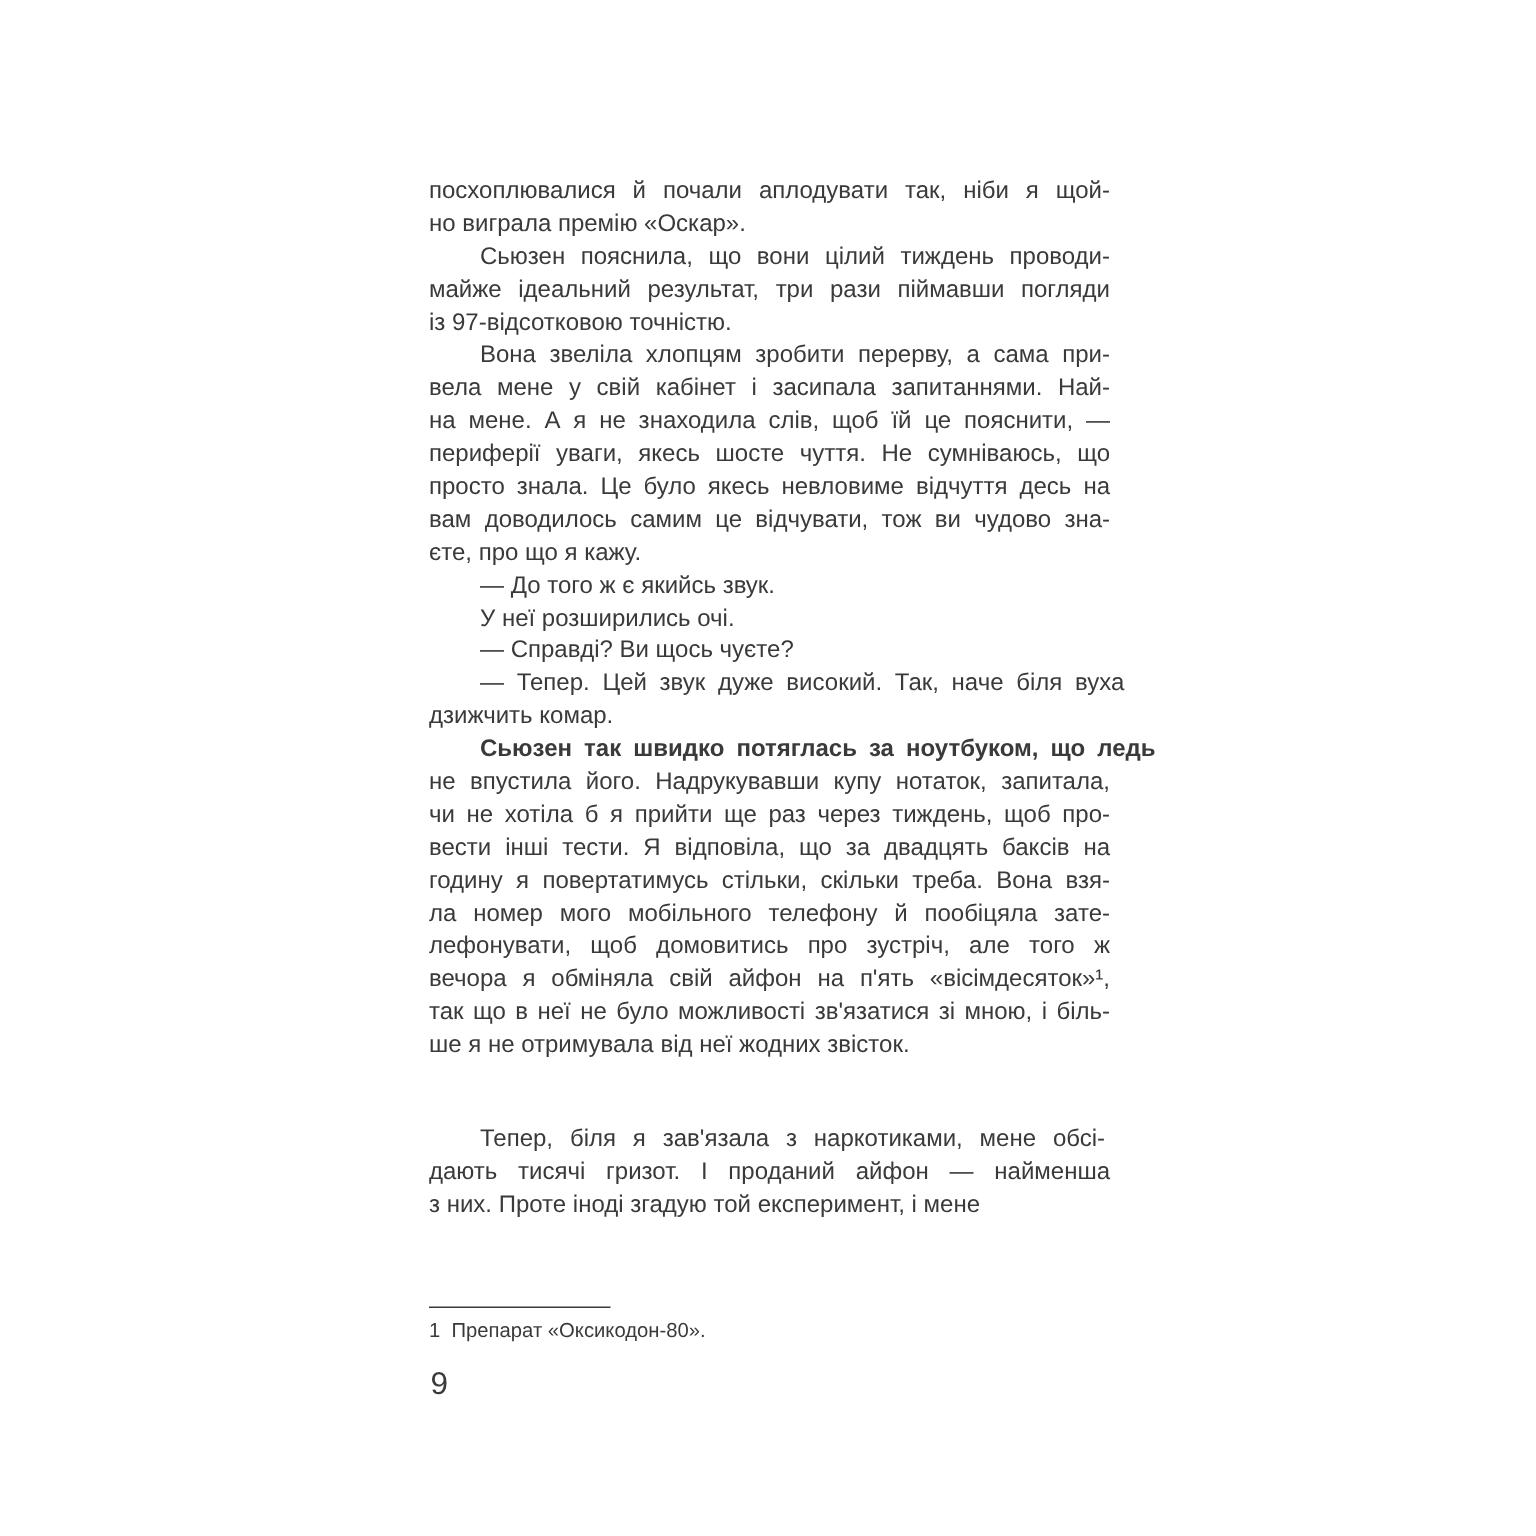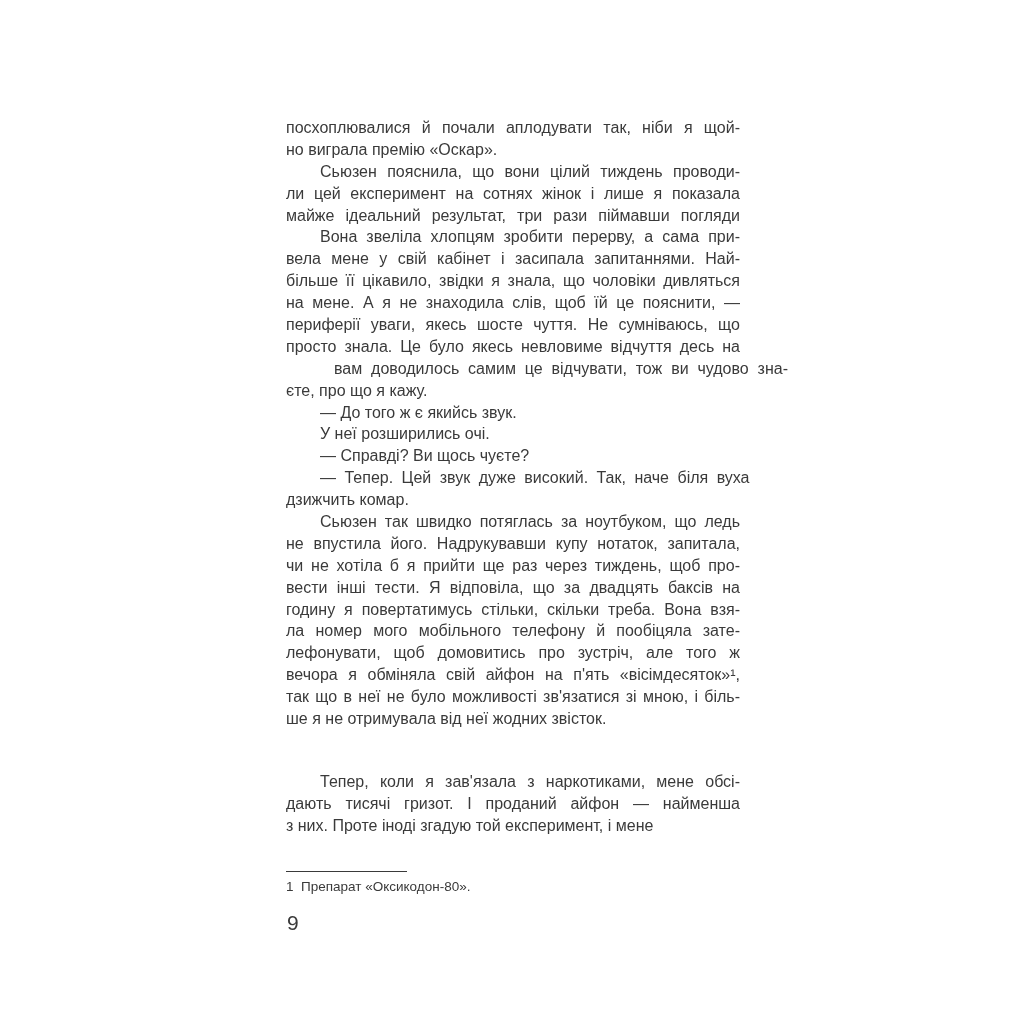--- a/index.html
+++ b/index.html
@@ -66,60 +66,59 @@
 
 <div class="page">
 
   <div class="text-block">
       <div class="para">
         <div class="line justify"><span class="fit" style="word-spacing: 6.84152px;">посхоплювалися й почали аплодувати так, ніби я щой-</span></div>
         <div class="line"><span class="fit">но виграла премію «Оскар».</span></div>
       </div>
       <div class="para">
         <div class="line indent justify"><span class="fit" style="word-spacing: 5.95833px;">Сьюзен пояснила, що вони цілий тиждень проводи-</span></div>
-        <div class="line justify"><span class="fit" style="word-spacing: 5.19444px;">ли цей експеримент на сотнях жінок і лише я показала</span></div>
         <div class="line justify"><span class="fit" style="word-spacing: 6.625px;">майже ідеальний результат, три рази піймавши погляди</span></div>
+        <div class="line"><span class="fit">із 97-відсотковою точністю.</span></div>
       </div>
       <div class="para">
         <div class="line indent justify"><span class="fit" style="word-spacing: 4.60714px;">Вона звеліла хлопцям зробити перерву, а сама при-</span></div>
         <div class="line justify"><span class="fit" style="word-spacing: 5.94336px;">вела мене у свій кабінет і засипала запитаннями. Най-</span></div>
-        <div class="line justify"><span class="fit" style="word-spacing: 3.14648px;">більше її цікавило, звідки я знала, що чоловіки дивляться</span></div>
         <div class="line justify"><span class="fit" style="word-spacing: 4.12784px;">на мене. А я не знаходила слів, щоб їй це пояснити, —</span></div>
         <div class="line justify"><span class="fit" style="word-spacing: 5.93973px;">периферії уваги, якесь шосте чуття. Не сумніваюсь, що</span></div>
         <div class="line justify"><span class="fit" style="word-spacing: 3.56445px;">просто знала. Це було якесь невловиме відчуття десь на</span></div>
-        <div class="line justify"><span class="fit" style="word-spacing: 4.42578px; margin-left: 48px;">вам доводилось самим це відчувати, тож ви чудово зна-</span></div>
+        <div class="line justify"><span class="fit" style="word-spacing: 4.42578px;">вам доводилось самим це відчувати, тож ви чудово зна-</span></div>
         <div class="line"><span class="fit">єте, про що я кажу.</span></div>
       </div>
       <div class="para">
         <div class="line indent"><span class="fit">— До того ж є якийсь звук.</span></div>
       </div>
       <div class="para">
         <div class="line indent"><span class="fit">У неї розширились очі.</span></div>
       </div>
       <div class="para">
         <div class="line indent"><span class="fit">— Справді? Ви щось чуєте?</span></div>
       </div>
       <div class="para">
         <div class="line indent justify"><span class="fit" style="word-spacing: 4.01215px;">— Тепер. Цей звук дуже високий. Так, наче біля вуха</span></div>
         <div class="line"><span class="fit">дзижчить комар.</span></div>
       </div>
       <div class="para">
-        <div class="line indent justify"><span class="fit" style="word-spacing: 3.60268px;">Сьюзен так швидко потяглась за ноутбуком, що ледь</span></div>
+        <div class="line indent justify"><span class="fit" style="word-spacing: 3.60268px; font-weight: bold;">Сьюзен так швидко потяглась за ноутбуком, що ледь</span></div>
         <div class="line justify"><span class="fit" style="word-spacing: 5.21354px;">не впустила його. Надрукувавши купу нотаток, запитала,</span></div>
         <div class="line justify"><span class="fit" style="word-spacing: 3.32386px;">чи не хотіла б я прийти ще раз через тиждень, щоб про-</span></div>
         <div class="line justify"><span class="fit" style="word-spacing: 4.84028px;">вести інші тести. Я відповіла, що за двадцять баксів на</span></div>
         <div class="line justify"><span class="fit" style="word-spacing: 4.47321px; text-align: center;">годину я повертатимусь стільки, скільки треба. Вона взя-</span></div>
         <div class="line justify"><span class="fit" style="word-spacing: 6.76339px;">ла номер мого мобільного телефону й пообіцяла зате-</span></div>
         <div class="line justify"><span class="fit" style="word-spacing: 8.38393px;">лефонувати, щоб домовитись про зустріч, але того ж</span></div>
         <div class="line justify"><span class="fit" style="word-spacing: 6.12277px;">вечора я обміняла свій айфон на п'ять «вісімдесяток»¹,</span></div>
         <div class="line justify"><span class="fit" style="word-spacing: 1.85227px;">так що в неї не було можливості зв'язатися зі мною, і біль-</span></div>
         <div class="line"><span class="fit">ше я не отримувала від неї жодних звісток.</span></div>
       </div>
       <div class="para section-break">
-        <div class="line indent justify"><span class="fit" style="word-spacing: 6.80357px;">Тепер, коли я зав'язала з наркотиками, мене обсі-</span></div>
+        <div class="line indent justify"><span class="fit" style="word-spacing: 6.80357px;">Тепер, біля я зав'язала з наркотиками, мене обсі-</span></div>
         <div class="line justify"><span class="fit" style="word-spacing: 9.39509px;">дають тисячі гризот. І проданий айфон — найменша</span></div>
         <div class="line"><span class="fit">з них. Проте іноді згадую той експеримент, і мене</span></div>
       </div>
     </div>
 
   <div class="footnote">
     <div class="footnote-rule"></div>
     <div class="footnote-line">
       <span class="footnote-marker">1</span><span>Препарат «Оксикодон-80».</span>
     </div>

